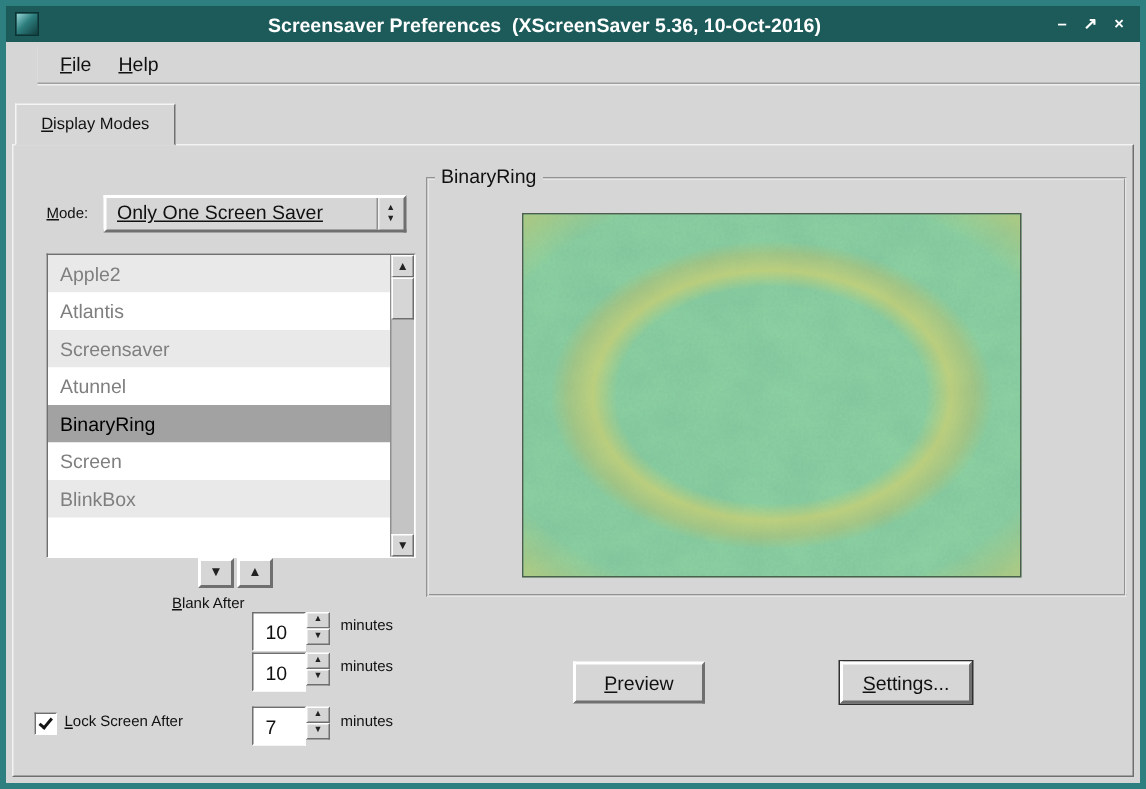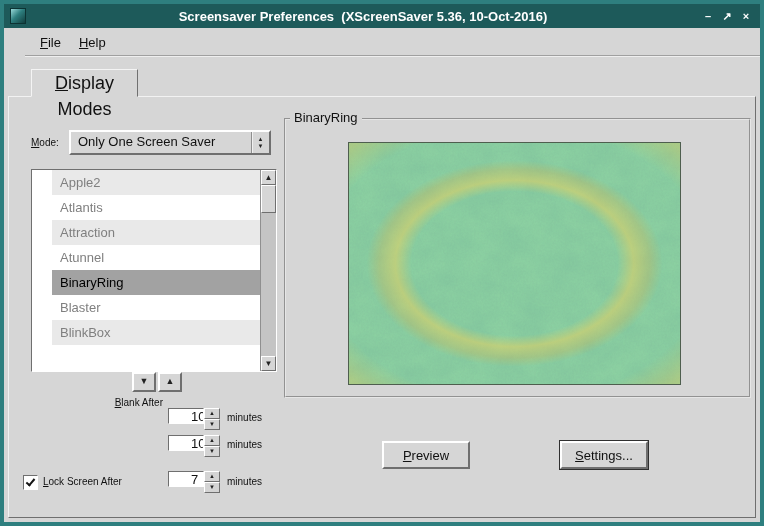--- a/index.html
+++ b/index.html
@@ -34,21 +34,21 @@
   
   .menubar {
     position:absolute; left:0; top:26px; right:0; height:26px;
     background:#d6d6d6; display:flex; align-items:center; padding-left:6px;
     border-bottom:1px solid #a0a0a0; box-shadow:0 1px 0 #efefef;margin-left:21px;
   }
   .menu-item { font-size:13px; color:#111; padding:3px 9px; }
 
   
   .tab {
-    position:absolute; font-size:18px; color:#111; text-align:center;margin-left:21px;
+    position:absolute; font-size:11px; color:#111; text-align:center;
   }
   .tab-active {
     left:6px; top:65px; width:107px; height:28px; line-height:26px;
     background:#d6d6d6; z-index:3;
     border:1px solid; border-color:#f4f4f4 #707070 #d6d6d6 #f4f4f4;
   }
   .tab-inactive {
     left:113px; top:67px; width:76px; height:25px; line-height:24px;
     background:#c2c2c2; z-index:1;
     border:1px solid; border-color:#e9e9e9 #707070 #c2c2c2 #e9e9e9;
@@ -65,35 +65,35 @@
 
   
   .mode-label { left:22px; top:40px; }
   .combo {
     position:absolute; left:60px; top:33px; width:202px; height:25px;
     background:#d6d6d6; display:flex;
     border:2px solid; border-color:#ffffff #6f6f6f #6f6f6f #ffffff;
   }
   .combo-label {
     flex:1; font-size:13px; line-height:20px; padding-left:7px;
-    color:#111; white-space:nowrap; overflow:hidden;
+    text-decoration:underline; color:#111; white-space:nowrap; overflow:hidden;
   }
   .combo-stepper {
     width:18px; flex:none; border-left:1px solid #8f8f8f; box-shadow:inset 1px 0 0 #f0f0f0;
     display:flex; flex-direction:column; align-items:center; justify-content:center;
     font-size:6px; color:#222; line-height:7px;
   }
 
   
   .listbox {
     position:absolute; left:22px; top:72px; width:246px; height:203px;
     background:#ffffff; display:flex;
     border:1px solid; border-color:#6f6f6f #ffffff #ffffff #6f6f6f;
   }
-  .list-rows { flex:1; overflow:hidden;padding-left:20px; }
+  .list-rows { flex:1; overflow:hidden; }
   .list-row {
     height:25px; line-height:25px; padding-left:8px;
     font-size:13px; color:#7f7f7f; white-space:nowrap; overflow:hidden;
   }
   .list-row:nth-child(odd) { background:#e9e9e9; }
   .list-row:nth-child(even) { background:#ffffff; }
   .list-row.selected { background:#a2a2a2; color:#000; }
 
   .scrollbar {
     width:16px; flex:none; position:relative; background:#c4c4c4;
@@ -127,21 +127,21 @@
   .lock-label { left:34px; width:120px; text-align:left; top:379px; }
   .min-blank { left:218px; top:315px; }
   .min-cycle { left:218px; top:342px; }
   .min-lock  { left:218px; top:379px; }
 
   .spin { position:absolute; width:52px; height:22px; display:flex; }
   .spin-blank { left:159px; top:311px; }
   .spin-cycle { left:159px; top:338px; }
   .spin-lock  { left:159px; top:374px; }
   .spin-entry {
-    width:36px; height:16px; background:#fff; font-size:13px; padding-left:22px;
+    width:36px; height:26px; background:#fff; font-size:13px; padding-left:8px;
     border:1px solid; border-color:#6f6f6f #ffffff #ffffff #6f6f6f; outline:none; color:#111;
   }
   .spin-btns { width:16px; display:flex; flex-direction:column; }
   .spin-btn {
     height:11px; background:#d4d4d4; font-size:6px; line-height:9px; text-align:center; color:#222;
     border:1px solid; border-color:#ffffff #6f6f6f #6f6f6f #ffffff;
   }
 
   
   .checkbox {
@@ -217,24 +217,24 @@
       <span class="combo-stepper">
         <span>▲</span>
         <span>▼</span>
       </span>
     </div>
 
     <div class="listbox">
       <div class="list-rows">
           <div class="list-row">Apple2</div>
           <div class="list-row">Atlantis</div>
-          <div class="list-row">Attraction</div>
+          <div class="list-row">Screensaver</div>
           <div class="list-row">Atunnel</div>
           <div class="list-row selected">BinaryRing</div>
-          <div class="list-row">Blaster</div>
+          <div class="list-row">Screen</div>
           <div class="list-row">BlinkBox</div>
         </div>
       <div class="scrollbar">
         <div class="sb-btn sb-up">▲</div>
         <div class="sb-thumb"></div>
         <div class="sb-btn sb-down">▼</div>
       </div>
     </div>
 
     <div class="nav-btn nav-down">▼</div>

